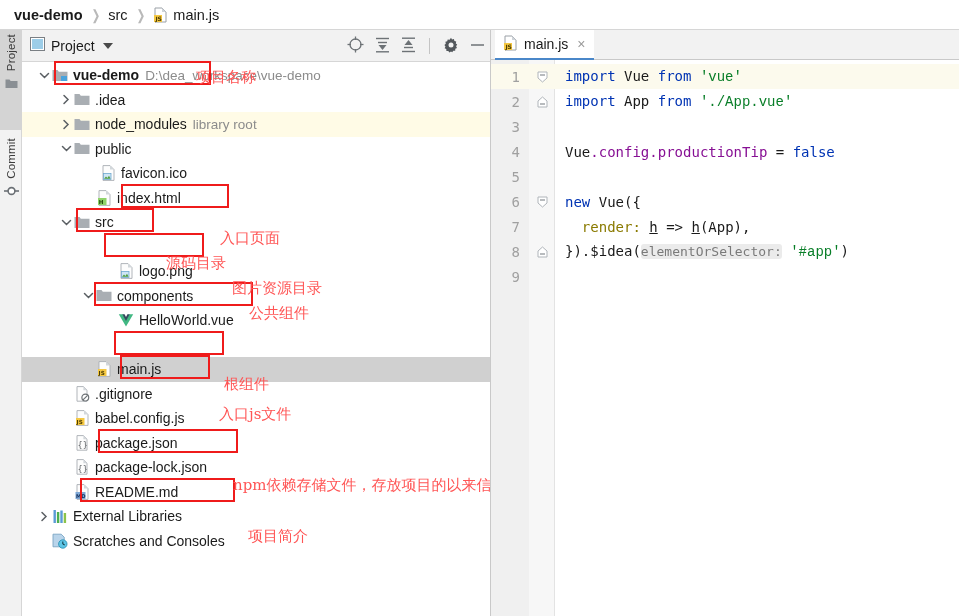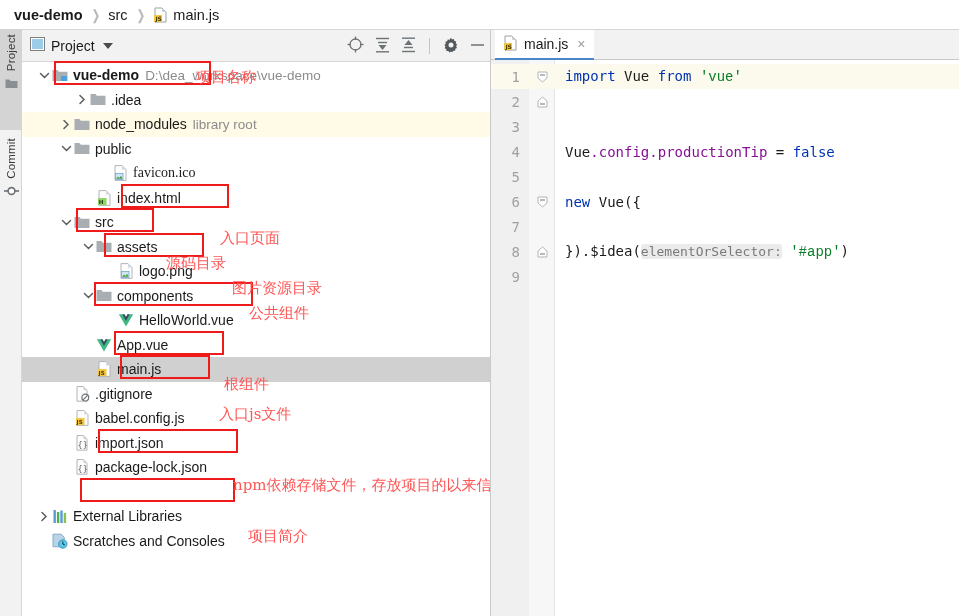--- a/index.html
+++ b/index.html
@@ -268,21 +268,21 @@
           </span>
           <span class="ico">
             <svg width="16" height="15" viewBox="0 0 16 15">
               <path d="M0.5 2h5l1.3 1.7H15.5v9.3H0.5z" fill="#a9aeb3"></path>
               <rect x="9" y="8" width="6" height="5" fill="#4aa3dd"></rect>
             </svg>
           </span>
           <span class="label bold">vue-demo</span>
           <span class="sublabel">D:\dea_workspace\vue-demo</span>
         </div>
-        <div class="row" style="padding-left: 38px; position: absolute; left: 0px; width: 469px; top: 24.5px; margin-left: 16px;">
+        <div class="row" style="padding-left: 38px; position: absolute; left: 0px; width: 469px; top: 24.5px;">
           <span class="arrow">
             <svg width="13" height="13" viewBox="0 0 13 13">
               <path d="M4 2.5 L8 6.5 L4 10.5" fill="none" stroke="#5a5f63" stroke-width="1.5" stroke-linecap="round"></path>
             </svg>
           </span>
           <span class="ico">
             <svg width="16" height="15" viewBox="0 0 16 15">
               <path d="M0.5 2h5l1.3 1.7H15.5v9.3H0.5z" fill="#a9aeb3"></path>
             </svg>
           </span>
@@ -308,21 +308,21 @@
               <path d="M2.5 4.5 L6.5 8.5 L10.5 4.5" fill="none" stroke="#5a5f63" stroke-width="1.5" stroke-linecap="round"></path>
             </svg>
           </span>
           <span class="ico">
             <svg width="16" height="15" viewBox="0 0 16 15">
               <path d="M0.5 2h5l1.3 1.7H15.5v9.3H0.5z" fill="#a9aeb3"></path>
             </svg>
           </span>
           <span class="label">public</span>
         </div>
-        <div class="row" style="padding-left: 60px; position: absolute; left: 16px; width: 469px; top: 98px; font-family: Liberation Serif, serif;">
+        <div class="row" style="padding-left: 60px; position: absolute; left: 4px; width: 469px; top: 98px;">
           <span class="arrow"></span>
           <span class="ico">
             <svg width="15" height="16" viewBox="0 0 15 16">
               <path d="M2 0.6h7l4 4v10.8H2z" fill="#fdfdfd" stroke="#a8adb2" stroke-width="0.9"></path>
               <path d="M9 0.6l4 4H9z" fill="#d2d7db"></path>
               <rect x="2.5" y="8.5" width="7.5" height="6" fill="#cfe6f5" stroke="#6fa8cf" stroke-width="0.8"></rect>
               <path d="M3 13.8l2-2.4 1.4 1.6 1.6-2.2 1.6 3z" fill="#4f9e3f"></path>
             </svg>
           </span>
           <span class="label">favicon.ico</span>
@@ -345,33 +345,20 @@
               <path d="M2.5 4.5 L6.5 8.5 L10.5 4.5" fill="none" stroke="#5a5f63" stroke-width="1.5" stroke-linecap="round"></path>
             </svg>
           </span>
           <span class="ico">
             <svg width="16" height="15" viewBox="0 0 16 15">
               <path d="M0.5 2h5l1.3 1.7H15.5v9.3H0.5z" fill="#a9aeb3"></path>
             </svg>
           </span>
           <span class="label">src</span>
         </div>
-        <div class="row" style="padding-left: 60px; position: absolute; left: 0px; width: 469px; top: 171.5px;">
-          <span class="arrow">
-            <svg width="13" height="13" viewBox="0 0 13 13">
-              <path d="M2.5 4.5 L6.5 8.5 L10.5 4.5" fill="none" stroke="#5a5f63" stroke-width="1.5" stroke-linecap="round"></path>
-            </svg>
-          </span>
-          <span class="ico">
-            <svg width="16" height="15" viewBox="0 0 16 15">
-              <path d="M0.5 2h5l1.3 1.7H15.5v9.3H0.5z" fill="#a9aeb3"></path>
-            </svg>
-          </span>
-          <span class="label">assets</span>
-        </div>
         <div class="row" style="padding-left: 82px; position: absolute; left: 0px; width: 469px; top: 196px;">
           <span class="arrow"></span>
           <span class="ico">
             <svg width="15" height="16" viewBox="0 0 15 16">
               <path d="M2 0.6h7l4 4v10.8H2z" fill="#fdfdfd" stroke="#a8adb2" stroke-width="0.9"></path>
               <path d="M9 0.6l4 4H9z" fill="#d2d7db"></path>
               <rect x="2.5" y="8.5" width="7.5" height="6" fill="#cfe6f5" stroke="#6fa8cf" stroke-width="0.8"></rect>
               <path d="M3 13.8l2-2.4 1.4 1.6 1.6-2.2 1.6 3z" fill="#4f9e3f"></path>
             </svg>
           </span>
@@ -393,30 +380,20 @@
         <div class="row" style="padding-left: 82px; position: absolute; left: 0px; width: 469px; top: 245px;">
           <span class="arrow"></span>
           <span class="ico">
             <svg width="16" height="16" viewBox="0 0 16 16">
               <path d="M0.8 2.2h4.3L8 7.6l2.9-5.4h4.3L8 14.6z" fill="#41b883"></path>
               <path d="M4.4 2.2h2.2L8 4.9l1.4-2.7h2.2L8 8.9z" fill="#35495e"></path>
             </svg>
           </span>
           <span class="label">HelloWorld.vue</span>
         </div>
-        <div class="row" style="padding-left: 60px; position: absolute; left: 0px; width: 469px; top: 269.5px;">
-          <span class="arrow"></span>
-          <span class="ico">
-            <svg width="16" height="16" viewBox="0 0 16 16">
-              <path d="M0.8 2.2h4.3L8 7.6l2.9-5.4h4.3L8 14.6z" fill="#41b883"></path>
-              <path d="M4.4 2.2h2.2L8 4.9l1.4-2.7h2.2L8 8.9z" fill="#35495e"></path>
-            </svg>
-          </span>
-          <span class="label">App.vue</span>
-        </div>
         <div class="row hl-gray" style="padding-left: 60px; position: absolute; left: 0px; width: 469px; top: 294px;">
           <span class="arrow"></span>
           <span class="ico">
             <svg width="15" height="16" viewBox="0 0 15 16">
               <path d="M2 0.6h7l4 4v10.8H2z" fill="#fdfdfd" stroke="#a8adb2" stroke-width="0.9"></path>
               <path d="M9 0.6l4 4H9z" fill="#d2d7db"></path>
               <rect x="1" y="8" width="8.5" height="7" fill="#f5c842"></rect>
               <text x="1.6" y="14.2" font-family="DejaVu Sans" font-size="5.6" font-weight="bold" fill="#4a3b00">JS</text>
             </svg>
           </span>
@@ -448,32 +425,44 @@
         </div>
         <div class="row" style="padding-left: 38px; position: absolute; left: 0px; width: 469px; top: 367.5px;">
           <span class="arrow"></span>
           <span class="ico">
             <svg width="15" height="16" viewBox="0 0 15 16">
               <path d="M2 0.6h6.4l3.6 3.6v11H2z" fill="#fdfdfd" stroke="#a8adb2" stroke-width="0.9"></path>
               <path d="M8.4 0.6l3.6 3.6H8.4z" fill="#d2d7db"></path>
               <text x="2.6" y="13.4" font-family="DejaVu Sans" font-size="8" fill="#55595d">{}</text>
             </svg>
           </span>
-          <span class="label">import.json</span>
+          <span class="label">package.json</span>
         </div>
         <div class="row" style="padding-left: 38px; position: absolute; left: 0px; width: 469px; top: 392px;">
           <span class="arrow"></span>
           <span class="ico">
             <svg width="15" height="16" viewBox="0 0 15 16">
               <path d="M2 0.6h6.4l3.6 3.6v11H2z" fill="#fdfdfd" stroke="#a8adb2" stroke-width="0.9"></path>
               <path d="M8.4 0.6l3.6 3.6H8.4z" fill="#d2d7db"></path>
               <text x="2.6" y="13.4" font-family="DejaVu Sans" font-size="8" fill="#55595d">{}</text>
             </svg>
           </span>
           <span class="label">package-lock.json</span>
+        </div>
+        <div class="row" style="padding-left: 38px; position: absolute; left: 0px; width: 469px; top: 416.5px;">
+          <span class="arrow"></span>
+          <span class="ico">
+            <svg width="15" height="16" viewBox="0 0 15 16">
+              <path d="M2 0.6h7l4 4v10.8H2z" fill="#fdfdfd" stroke="#a8adb2" stroke-width="0.9"></path>
+              <path d="M9 0.6l4 4H9z" fill="#d2d7db"></path>
+              <rect x="0.5" y="8" width="10" height="7" fill="#7fa8d6"></rect>
+              <text x="1.1" y="14" font-family="DejaVu Sans" font-size="5.2" font-weight="bold" fill="#12305c">MD</text>
+            </svg>
+          </span>
+          <span class="label">README.md</span>
         </div>
         <div class="row" style="padding-left: 16px; position: absolute; left: 0px; width: 469px; top: 441px;">
           <span class="arrow">
             <svg width="13" height="13" viewBox="0 0 13 13">
               <path d="M4 2.5 L8 6.5 L4 10.5" fill="none" stroke="#5a5f63" stroke-width="1.5" stroke-linecap="round"></path>
             </svg>
           </span>
           <span class="ico">
             <svg width="14" height="15" viewBox="0 0 14 15">
               <rect x="0.5" y="1" width="2.4" height="13" fill="#5b9bd5"></rect>
@@ -551,20 +540,21 @@
             <span class="codetext"><span class="kw">import </span><span class="plain">Vue </span><span class="kw">from </span><span class="str">'vue'</span></span>
           </div>
           <div class="codeline" style="top: 29px;">
             <span class="lnum">2</span>
             <span class="foldcell">
               <svg width="11" height="12" viewBox="0 0 11 12">
                 <path d="M1 1h9v6l-4.5 4L1 7z" fill="#ffffff" stroke="#b0b5ba" stroke-width="1" transform="rotate(180 5.5 6)"></path>
                 <line x1="3" y1="8" x2="8" y2="8" stroke="#7f8489" stroke-width="1.1"></line>
               </svg>
             </span>
+            <span class="codetext"><span class="kw">import </span><span class="plain">App </span><span class="kw">from </span><span class="str">'./App.vue'</span></span>
           </div>
           <div class="codeline" style="top: 54px;">
             <span class="lnum">3</span>
             <span class="foldcell"></span>
             <span class="codetext"></span>
           </div>
           <div class="codeline" style="top: 79px;">
             <span class="lnum">4</span>
             <span class="foldcell"></span>
             <span class="codetext"><span class="plain">Vue</span><span class="prop">.config</span><span class="prop">.productionTip</span><span class="plain"> = </span><span class="kw">false</span></span>
@@ -580,20 +570,21 @@
               <svg width="11" height="12" viewBox="0 0 11 12">
                 <path d="M1 1h9v6l-4.5 4L1 7z" fill="#ffffff" stroke="#b0b5ba" stroke-width="1"></path>
                 <line x1="3" y1="4" x2="8" y2="4" stroke="#7f8489" stroke-width="1.1"></line>
               </svg>
             </span>
             <span class="codetext"><span class="kw">new </span><span class="plain">Vue({</span></span>
           </div>
           <div class="codeline" style="top: 154px;">
             <span class="lnum">7</span>
             <span class="foldcell"></span>
+            <span class="codetext"><span class="param">  render: </span><span class="plain uline">h</span><span class="plain"> =&gt; </span><span class="plain uline">h</span><span class="plain">(App),</span></span>
           </div>
           <div class="codeline" style="top: 179px;">
             <span class="lnum">8</span>
             <span class="foldcell">
               <svg width="11" height="12" viewBox="0 0 11 12">
                 <path d="M1 1h9v6l-4.5 4L1 7z" fill="#ffffff" stroke="#b0b5ba" stroke-width="1" transform="rotate(180 5.5 6)"></path>
                 <line x1="3" y1="8" x2="8" y2="8" stroke="#7f8489" stroke-width="1.1"></line>
               </svg>
             </span>
             <span class="codetext"><span class="plain">}).$idea(</span><span class="hintbg">elementOrSelector:</span><span class="plain"> </span><span class="str">'#app'</span><span class="plain">)</span></span>

